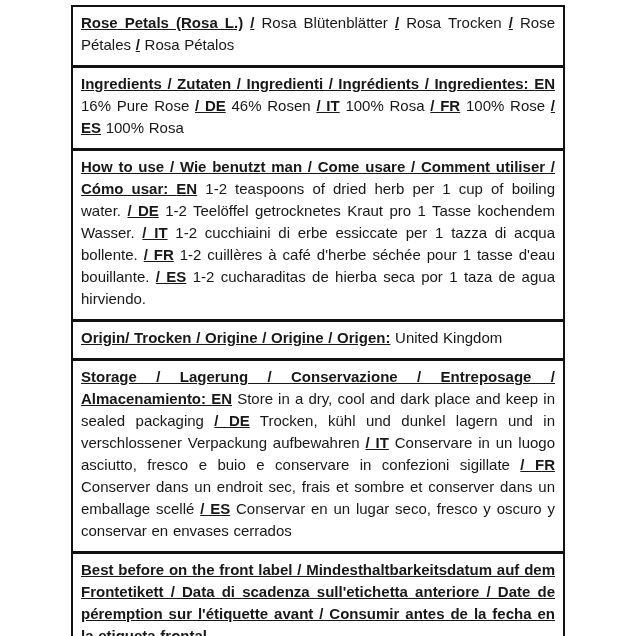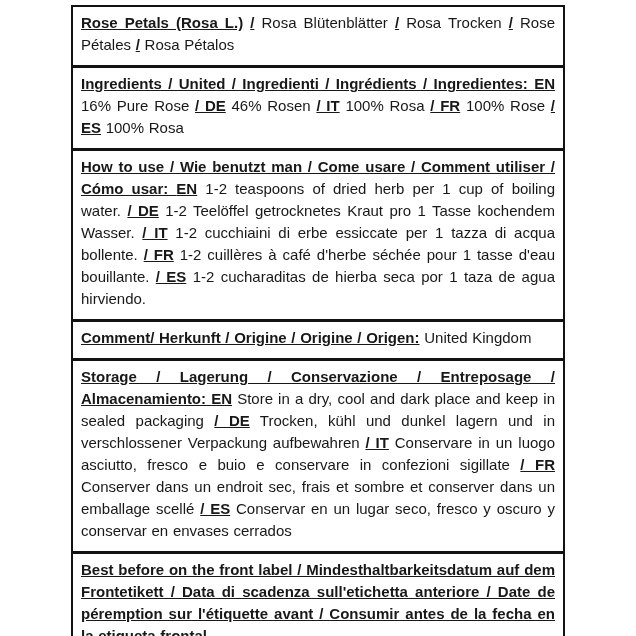--- a/index.html
+++ b/index.html
@@ -38,22 +38,22 @@
     font-weight: bold;
     text-decoration: underline;
   }
 </style>
 </head>
 <body>
 
 <div class="label-box">
   <div class="section"><span class="b">Rose Petals (Rosa L.)</span><span> </span><span class="b">/</span><span> Rosa Blütenblätter </span><span class="b">/</span><span> Rosa Trocken </span><span class="b">/</span><span> Rose Pétales </span><span class="b">/</span><span> Rosa Pétalos</span></div>
 
-  <div class="section"><span class="b">Ingredients / United / Ingredienti / Ingrédients / Ingredientes: </span><span class="b">EN</span><span> 16% Pure Rose </span><span class="b">/ DE</span><span> 46% Rosen </span><span class="b">/ IT</span><span> 100% Rosa </span><span class="b">/ FR</span><span> 100% Rose </span><span class="b">/ ES</span><span> 100% Rosa</span></div>
+  <div class="section"><span class="b">Ingredients / Zutaten / Ingredienti / Ingrédients / Ingredientes: </span><span class="b">EN</span><span> 16% Pure Rose </span><span class="b">/ DE</span><span> 46% Rosen </span><span class="b">/ IT</span><span> 100% Rosa </span><span class="b">/ FR</span><span> 100% Rose </span><span class="b">/ ES</span><span> 100% Rosa</span></div>
 
   <div class="section"><span class="b">How to use / Wie benutzt man / Come usare / Comment utiliser / Cómo usar: </span><span class="b">EN</span><span> 1-2 teaspoons of dried herb per 1 cup of boiling water. </span><span class="b">/ DE</span><span> 1-2 Teelöffel getrocknetes Kraut pro 1 Tasse kochendem Wasser. </span><span class="b">/ IT</span><span> 1-2 cucchiaini di erbe essiccate per 1 tazza di acqua bollente. </span><span class="b">/ FR</span><span> 1-2 cuillères à café d'herbe séchée pour 1 tasse d'eau bouillante. </span><span class="b">/ ES</span><span> 1-2 cucharaditas de hierba seca por 1 taza de agua hirviendo.</span></div>
 
-  <div class="section"><span class="b">Comment/ Herkunft / Origine / Origine / Origen:</span><span> United Kingdom</span></div>
+  <div class="section"><span class="b">Origin/ Trocken / Origine / Origine / Origen:</span><span> United Kingdom</span></div>
 
   <div class="section"><span class="b">Storage / Lagerung / Conservazione / Entreposage / Almacenamiento: </span><span class="b">EN</span><span> Store in a dry, cool and dark place and keep in sealed packaging </span><span class="b">/ DE</span><span> Trocken, kühl und dunkel lagern und in verschlossener Verpackung aufbewahren </span><span class="b">/ IT</span><span> Conservare in un luogo asciutto, fresco e buio e conservare in confezioni sigillate </span><span class="b">/ FR</span><span> Conserver dans un endroit sec, frais et sombre et conserver dans un emballage scellé </span><span class="b">/ ES</span><span> Conservar en un lugar seco, fresco y oscuro y conservar en envases cerrados</span></div>
 
   <div class="section"><span class="b">Best before on the front label / Mindesthaltbarkeitsdatum auf dem Frontetikett / Data di scadenza sull'etichetta anteriore / Date de péremption sur l'étiquette avant / Consumir antes de la fecha en la etiqueta frontal</span></div>
 </div>
 
 </body></html>

